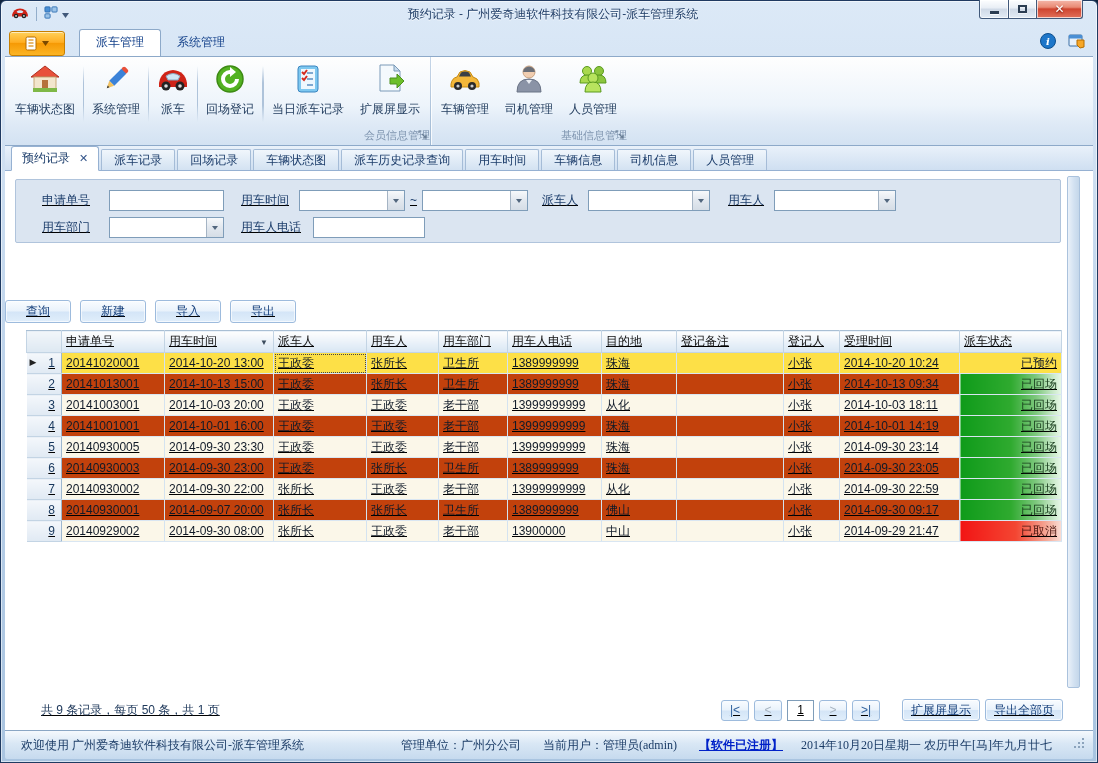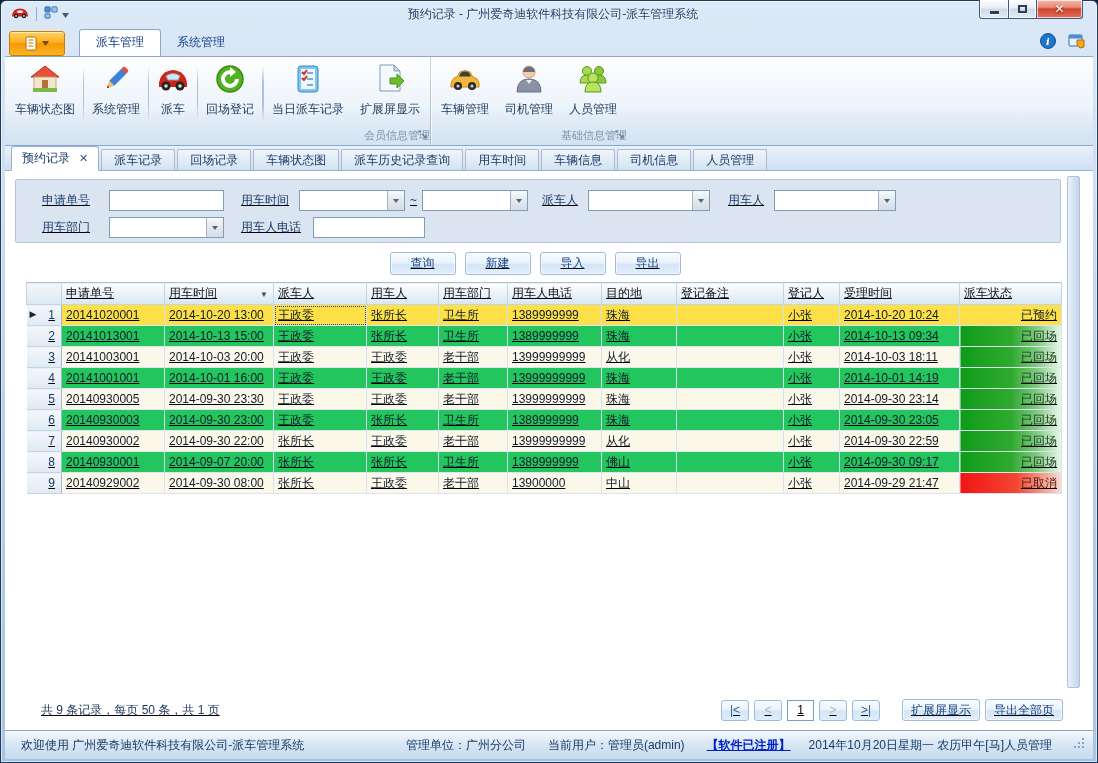--- a/index.html
+++ b/index.html
@@ -64,34 +64,34 @@
 .filter { margin:8px 32px 0 10px; height:64px; background:#dbe5f1; border:1px solid #b0c4dc; border-radius:2px;
   padding:8px 10px 0 26px; color:#1b3c6a; }
 .frow { display:flex; align-items:center; height:24px; margin-bottom:3px; }
 .flabel { white-space:nowrap; }
 .tin { height:21px; background:#fff; border:1px solid #7f9db9; padding:0 3px; font:inherit; }
 .combo { height:21px; background:#fff; border:1px solid #7f9db9; display:flex; align-items:stretch; }
 .cbtn { margin-left:auto; width:17px; background:linear-gradient(#f7f9fb,#e2e8ef 50%,#d5dde6); border-left:1px solid #a5b4c4; display:flex; align-items:center; justify-content:center; }
 .cbtn::after { content:""; border:3px solid transparent; border-top:4px solid #52677e; margin-top:4px; }
 
 
-.actions { display:flex; justify-content:center; gap:9px; padding:9px 28px 0 0; }
+.actions { display:flex; justify-content:flex-start; gap:9px; padding:9px 28px 0 0;margin-top:48px; }
 .btn { min-width:66px; height:23px; border:1px solid #9dbbdd; border-radius:3px; color:#16407c; text-align:center; line-height:21px;
   background:linear-gradient(#f9fcff,#e9f2fb 48%,#d4e5f7 52%,#e0eefb); box-shadow:inset 0 0 0 1px rgba(255,255,255,.65); padding:0 8px; }
 
 
 .grid-wrap { margin:7px 0 0 21px; }
 #grid { border-collapse:collapse; table-layout:fixed; width:1035px; }
 #grid th { height:22px; font-weight:normal; text-align:left; padding:0 4px; white-space:nowrap; overflow:hidden; position:relative;
   background:linear-gradient(#fefefe,#e3edf7 70%,#d8e6f3); border:1px solid #c3d4e4; border-top:1px solid #a9bfd4; color:#111; }
 #grid th.selcol { background:linear-gradient(#f2f6fa,#dde8f2); }
 .sort-arrow { position:absolute; right:5px; top:7px; font-size:8px; color:#3c4c5e; }
 #grid td { height:21px; border-right:1px solid #d4e3f0; border-bottom:1px solid #d9e6f2; padding:0 4px; white-space:nowrap; overflow:hidden; color:#101a28; }
 tr.alt-cream td { background:#fbf7e9; }
-tr.alt-cyan td { background:#22c55e; }
+tr.alt-cyan td { background:#c2410c; }
 tr.current td { background:#fde047; }
 #grid td.rownum { background:linear-gradient(#f4f7fb,#e0e9f3); border-right:1px solid #9db7cf; border-bottom:1px solid #c3d4e4;
   text-align:right; padding-right:6px; color:#16365c; position:relative; }
 .cur-arrow { position:absolute; left:3px; top:4px; font-size:9px; color:#222; }
 #grid td.status-cell { text-align:right; }
 #grid td.status-green { background:linear-gradient(90deg,#0f9b1a 0%,#2faa2f 50%,#7ec87e 75%,#cfeccf 93%,#e9f8e9 100%); color:#15391a; }
 #grid td.status-red { background:linear-gradient(90deg,#f21414 0%,#f34632 55%,#f5a896 85%,#f9ded6 100%); color:#49140e; }
 #grid td.focused { outline:1px dotted #444; outline-offset:-2px; }
 .spacer { flex:1; }
 
@@ -100,21 +100,21 @@
 .pager { margin-left:auto; display:flex; align-items:center; gap:5px; }
 .pbtn { width:28px; height:21px; border:1px solid #9dbbdd; border-radius:3px; color:#2d5f9b; text-align:center; line-height:19px;
   background:linear-gradient(#f9fcff,#e9f2fb 48%,#d4e5f7 52%,#e0eefb); }
 .pbtn.disabled { color:#a8b4c0; }
 .pg-input { width:27px; height:21px; border:1px solid #7f9db9; text-align:center; font:inherit; }
 .pager .gap { width:12px; }
 .pager .btn { height:22px; line-height:20px; }
 
 
 .statusbar { height:29px; display:flex; align-items:center; border-top:1px solid #8aa6c4; border-radius:0 0 2px 2px;
-  background:linear-gradient(#f5f9fd,#d9e7f5 45%,#c6daee); color:#1a3b66; padding:0 8px 0 16px; }
+  background:linear-gradient(#f5f9fd,#d9e7f5 45%,#c6daee); color:#1a3b66; padding:0 8px 0 16px;font-family:Liberation Serif, serif; }
 .sb-welcome { width:400px; }
 .sb-item { margin-right:22px; white-space:nowrap; }
 .sb-link { color:#0021c8; font-weight:bold; text-decoration:underline; margin-right:18px; white-space:nowrap; }
 .grip { margin-left:auto; }
 </style>
 </head>
 <body>
 
 <div id="window">
 
@@ -533,21 +533,21 @@
         <div class="btn">导出全部页</div>
       </div>
     </div>
   </div>
 
   <div class="statusbar">
     <span class="sb-welcome">欢迎使用 广州爱奇迪软件科技有限公司-派车管理系统</span>
     <span class="sb-item">管理单位：广州分公司</span>
     <span class="sb-item">当前用户：管理员(admin)</span>
     <span class="sb-link">【软件已注册】</span>
-    <span class="sb-item">2014年10月20日星期一 农历甲午[马]人员管理</span>
+    <span class="sb-item">2014年10月20日星期一 农历甲午[马]年九月廿七</span>
     <span class="grip"><svg width="11" height="11" viewBox="0 0 11 11">
           <g fill="#8ba3bc">
             <rect x="8" y="0" width="2" height="2"></rect>
             <rect x="8" y="4" width="2" height="2"></rect>
             <rect x="8" y="8" width="2" height="2"></rect>
             <rect x="4" y="4" width="2" height="2"></rect>
             <rect x="4" y="8" width="2" height="2"></rect>
             <rect x="0" y="8" width="2" height="2"></rect>
           </g>
         </svg></span>

